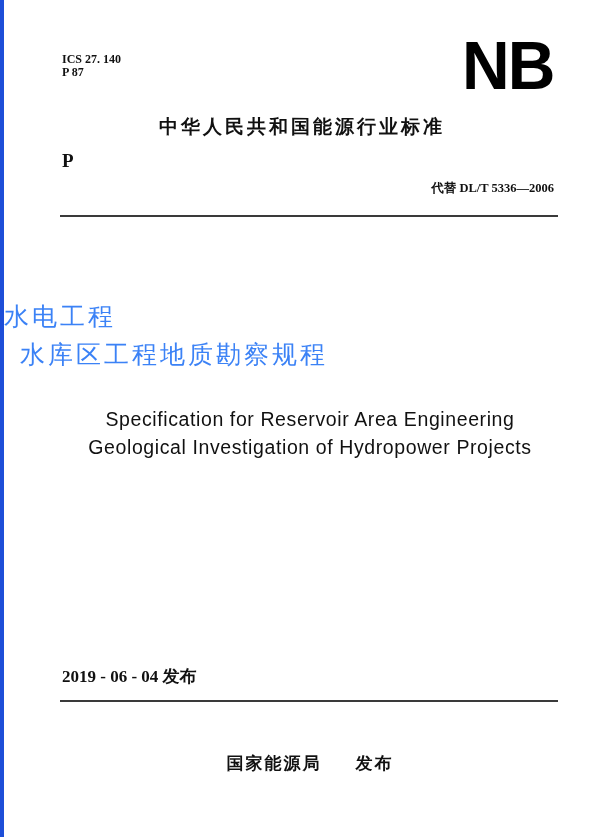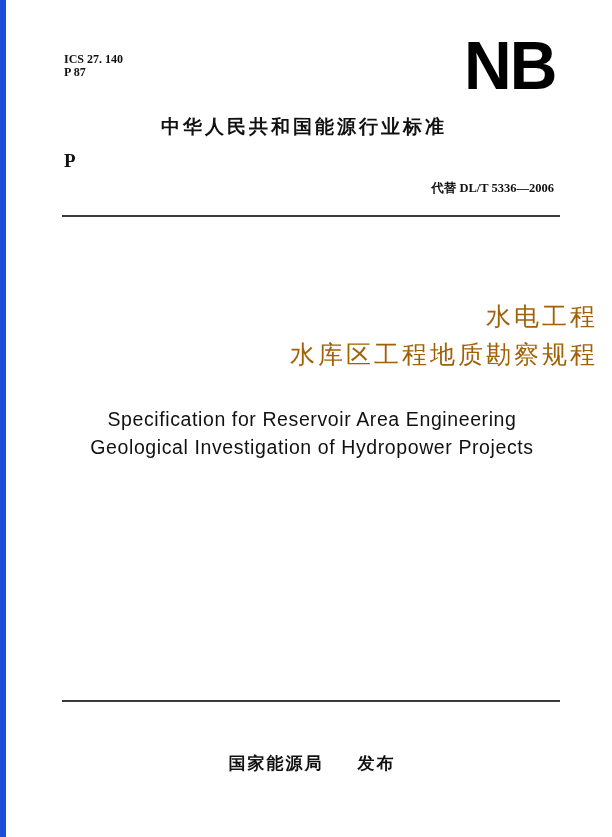--- a/index.html
+++ b/index.html
@@ -1,35 +1,35 @@
 <!DOCTYPE html>
 <html><head>
   <meta charset="utf-8">
   <style>
     html, body { margin: 0; padding: 0; background: #ffffff; }
     body { width: 612px; height: 837px; position: relative; overflow: hidden; color: #111; }
-    .page { position: absolute; left: 0; top: 0; width: 612px; height: 837px; background: #fff; border-left: 6px solid #1d4ed8; box-sizing: border-box; }
+    .page { position: absolute; left: 0; top: 0; width: 612px; height: 837px; background: #fff; border-left: 4px solid #1d4ed8; box-sizing: border-box; }
     .abs { position: absolute; white-space: nowrap; }
     .serif-bold { font-family: "Liberation Serif", "DejaVu Serif", serif; font-weight: bold; }
     .serif { font-family: Liberation Sans, sans-serif; margin-top: 20px; }
     .sans-bold { font-family: "DejaVu Sans", "Liberation Sans", sans-serif; font-weight: bold; }
     .sans { font-family: "DejaVu Sans", "Liberation Sans", sans-serif; }
 
     .ics { left: 58px; top: 53px; font-size: 12px; line-height: 13px; }
     .logo { left: 458px; top: 28px; font-family: "Liberation Sans", "DejaVu Sans", sans-serif; font-weight: bold; font-size: 66px; line-height: 70px; letter-spacing: -2px; color: #000; transform: scaleY(1.05); transform-origin: top left; }
     .industry { left: 0; width: 596px; text-align: center; top: 114px; font-size: 19px; letter-spacing: 3px; }
     .class-code { left: 58px; top: 150px; font-size: 19px; }
     .std-number { right: 58px; top: 150px; font-size: 19px; }
     .replaces { right: 58px; top: 180px; font-size: 12.5px; }
     .rule { position: absolute; left: 56px; width: 498px; height: 2px; background: #3a3a3a; }
     .rule.top { top: 215px; }
     .rule.bottom { top: 700px; }
-    .title-cn { left: 0; width: 592px; text-align: right; font-size: 25px; letter-spacing: 3px; color: #a16207; }
+    .title-cn { left: 0; width: 592px; text-align: left; font-size: 25px; letter-spacing: 3px; color: #3b82f6; }
     .title-cn.l1 { top: 300px; }
-    .title-cn.l2 { top: 338px; }
+    .title-cn.l2 { top: 338px; margin-left: 16px; }
     .title-en { left: 0; width: 612px; text-align: center; font-size: 19.5px; letter-spacing: 0.6px; }
     .title-en.l1 { top: 388px; }
     .title-en.l2 { top: 416px; }
     .date-issue { left: 58px; top: 665px; font-size: 17px; }
     .date-impl { right: 58px; top: 665px; font-size: 17px; }
     .publisher { left: 0; width: 612px; text-align: center; top: 752px; font-size: 17px; letter-spacing: 2px; }
     .publisher .gap { display: inline-block; width: 34px; }
   </style>
 </head>
 <body>
@@ -51,20 +51,21 @@
   <div class="abs replaces serif-bold">代替 DL/T 5336—2006</div>
 
   <div class="rule top"></div>
 
   <div class="abs title-cn l1 sans">水电工程</div>
   <div class="abs title-cn l2 sans">水库区工程地质勘察规程</div>
 
   <div class="abs title-en l1 serif">Specification for Reservoir Area Engineering</div>
   <div class="abs title-en l2 serif">Geological Investigation of Hydropower Projects</div>
 
+  <div class="abs date-issue serif-bold">2019 - 06 - 04 发布</div>
 
   <div class="rule bottom"></div>
 
   <div class="abs publisher sans-bold">
     <span>国家能源局</span><span class="gap"></span><span>发布</span>
   </div>
 
 </div>
 
 </body></html>

